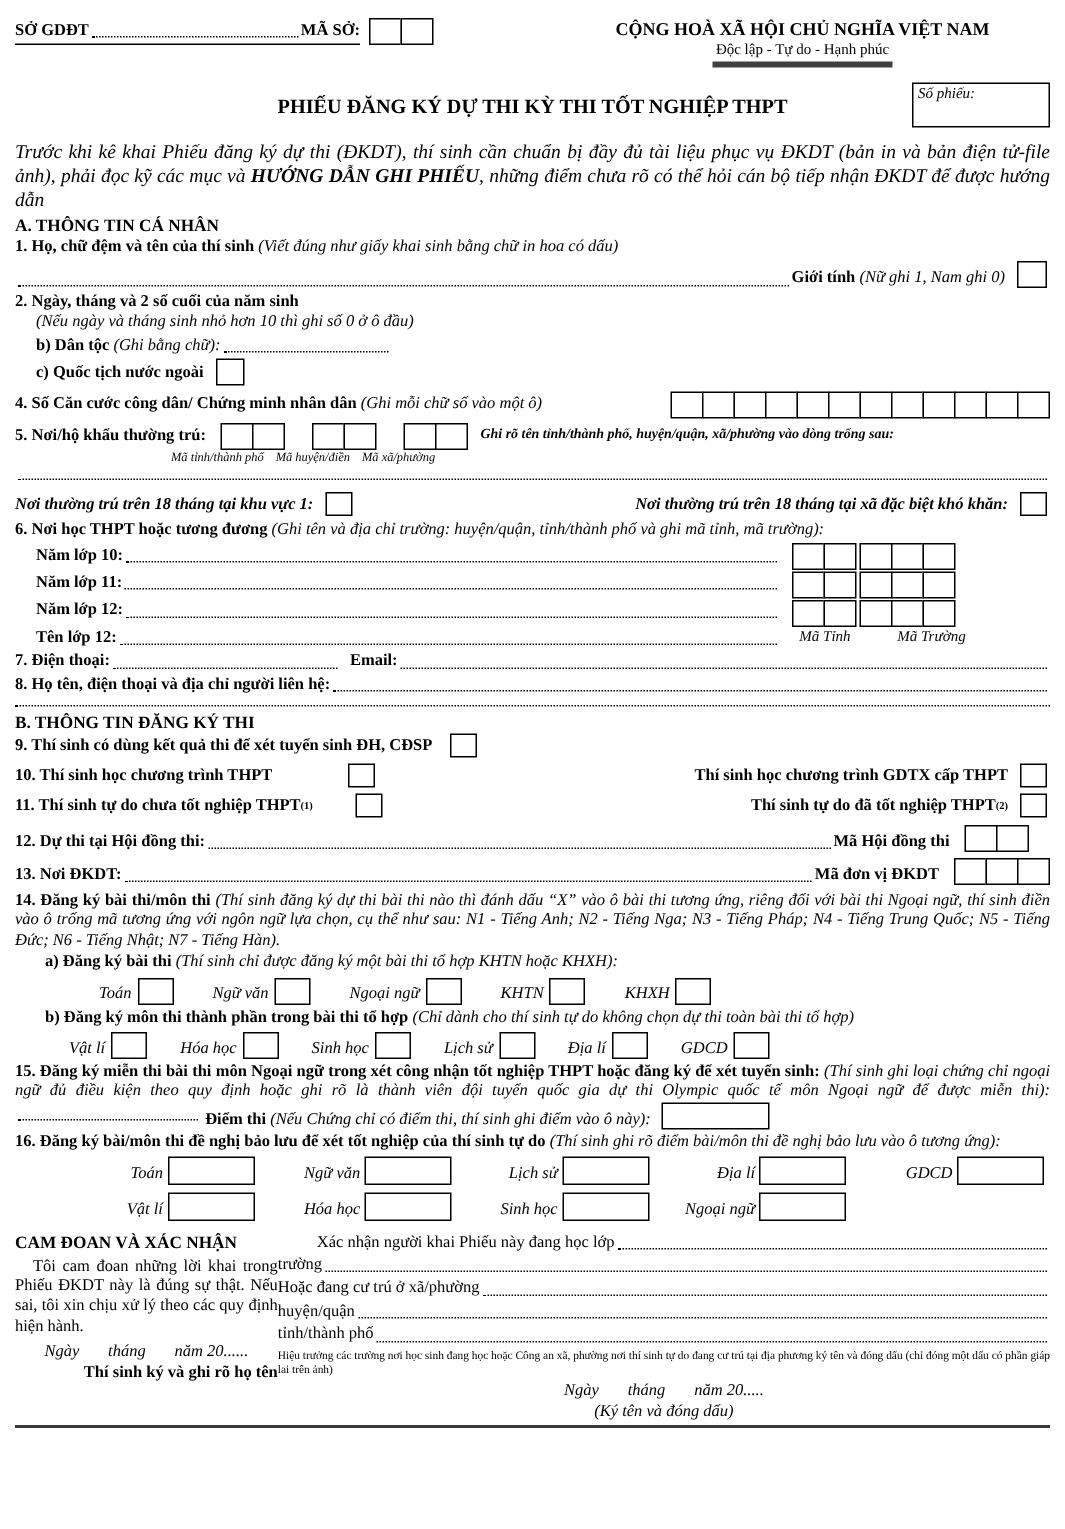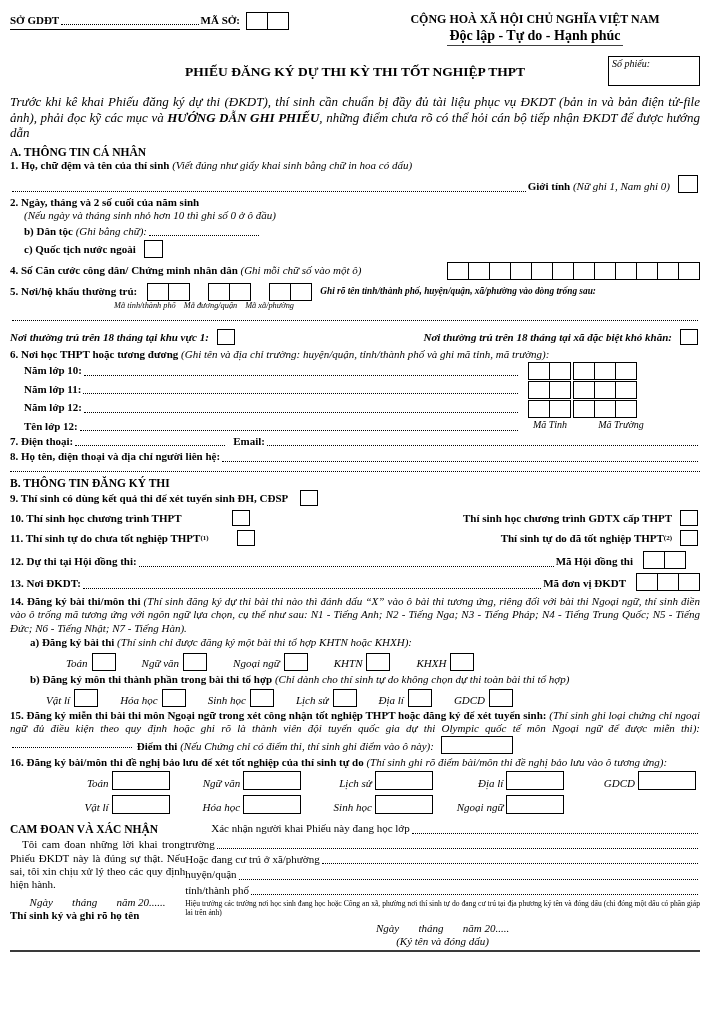--- a/index.html
+++ b/index.html
@@ -16,21 +16,21 @@
   .cell{width:20px;height:16px;border:1px solid #000;margin-left:-1px;background:#fff}
   .cell:first-child{margin-left:0}
   .sup{font-size:7px;vertical-align:super;font-weight:bold}
   .sep{border-bottom:1px dotted #000;margin:6px 0 4px 0;height:1px}
   
   .hdr{display:flex;justify-content:space-between;align-items:flex-start}
   .hdr-left{display:flex;align-items:flex-end;width:300px}
   .hdr-underline{display:flex;align-items:flex-end;border-bottom:1px solid #000;padding-bottom:2px;width:230px}
   .hdr-right{text-align:center;width:330px}
   .nation{font-weight:bold;font-size:12px}
-  .motto{font-weight:bold;font-size:14px;display:inline-block;border-bottom:1px solid #404040;padding:0 2px 1px}
+  .motto{font-weight:normal;font-size:10px;display:inline-block;border-bottom:4px solid #404040;padding:0 2px 1px}
   .title-row{position:relative;margin-top:10px;height:34px}
   .title{text-align:center;font-weight:bold;font-size:13.5px;padding-top:8px}
   .sophieu{position:absolute;right:0;top:0;width:92px;height:30px;border:1px solid #000;
            font-style:italic;font-size:10px;padding:1px 3px;box-sizing:border-box}
   .intro{font-style:italic;text-align:justify;margin-top:4px;font-size:13px}
   .sechead{font-weight:bold;font-size:11.5px;margin-top:4px}
   
   .date-groups{display:flex;align-items:flex-start}
   .dgroup{text-align:center;margin-left:26px}
   .dgroup .lab{font-style:italic;display:block;margin-top:1px}
@@ -57,21 +57,21 @@
   .decl{display:flex;margin-top:8px}
   .decl-left{width:188px}
   .decl-left .hd{font-weight:bold;font-size:11.5px}
   .decl-left .tx{text-align:justify;text-indent:12px;margin-top:2px}
   .photo{width:112px;height:196px;border:1px solid #000;box-sizing:border-box;margin:2px 8px 0 10px;
          display:flex;flex-direction:column;align-items:center;justify-content:flex-start;padding-top:42px;
          font-family:"Liberation Sans","DejaVu Sans",sans-serif;font-size:13px;flex:0 0 auto}
   .decl-right{flex:1 1 auto;min-width:0}
   .smalltx{font-size:7.6px;text-align:justify;margin-top:2px}
   .dateline{font-style:italic;text-align:center;white-space:pre-wrap;margin-top:4px}
-  .signline{font-weight:bold;text-align:left}
+  .signline{font-weight:bold;text-align:right}
   .signline2{font-style:italic;text-align:center}
   .botrule{border-top:2.5px solid #3a3a3a;margin-top:2px}
   .ind{padding-left:14px}
 </style>
 </head>
 <body>
 
 <div class="page">
 
   <div class="hdr">
@@ -161,21 +161,21 @@
           <div class="cell"></div>
         </div>
       <div class="cells" style="margin-left:18px">
           <div class="cell"></div>
           <div class="cell"></div>
         </div>
       <span class="bi" style="font-size:9.3px;margin-left:8px">Ghi rõ tên tỉnh/thành phố, huyện/quận, xã/phường vào dòng trống sau:</span>
     </div>
     <div class="code-labels">
       <span>Mã tỉnh/thành phố</span>
-      <span style="margin-left:8px">Mã đương/quận</span>
+      <span style="margin-left:8px">Mã huyện/điền</span>
       <span style="margin-left:8px">Mã xã/phường</span>
     </div>
     <div class="r" style="margin-top:8px">
         <span class="dots"></span>
       </div>
     <div class="rc" style="margin-top:6px">
       <span class="bi">Nơi thường trú trên 18 tháng tại khu vực 1:</span>
       <span class="chk"></span>
       <span style="flex:1"></span>
       <span class="bi">Nơi thường trú trên 18 tháng tại xã đặc biệt khó khăn:</span>

